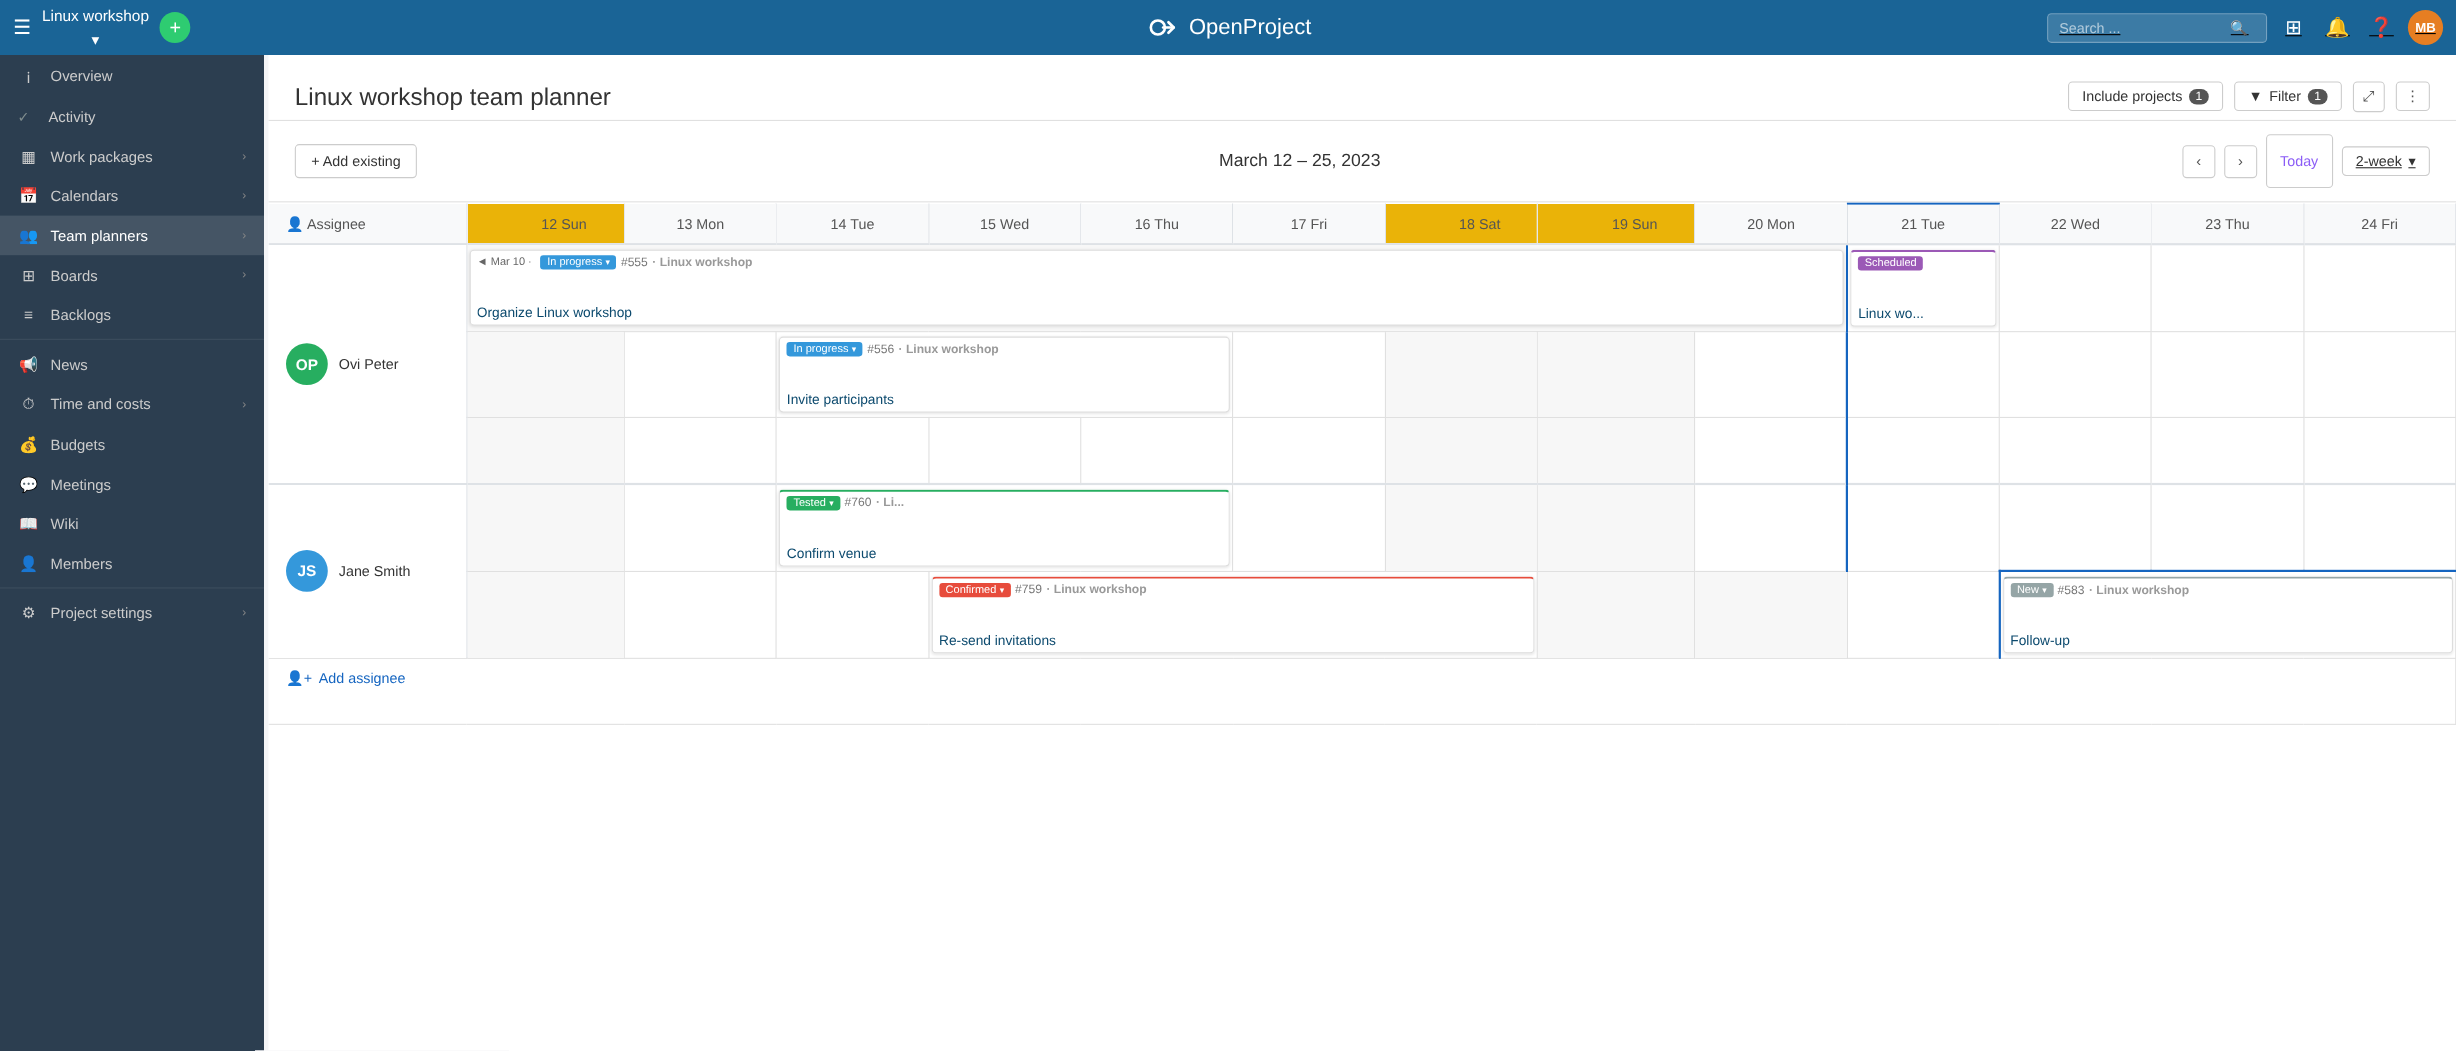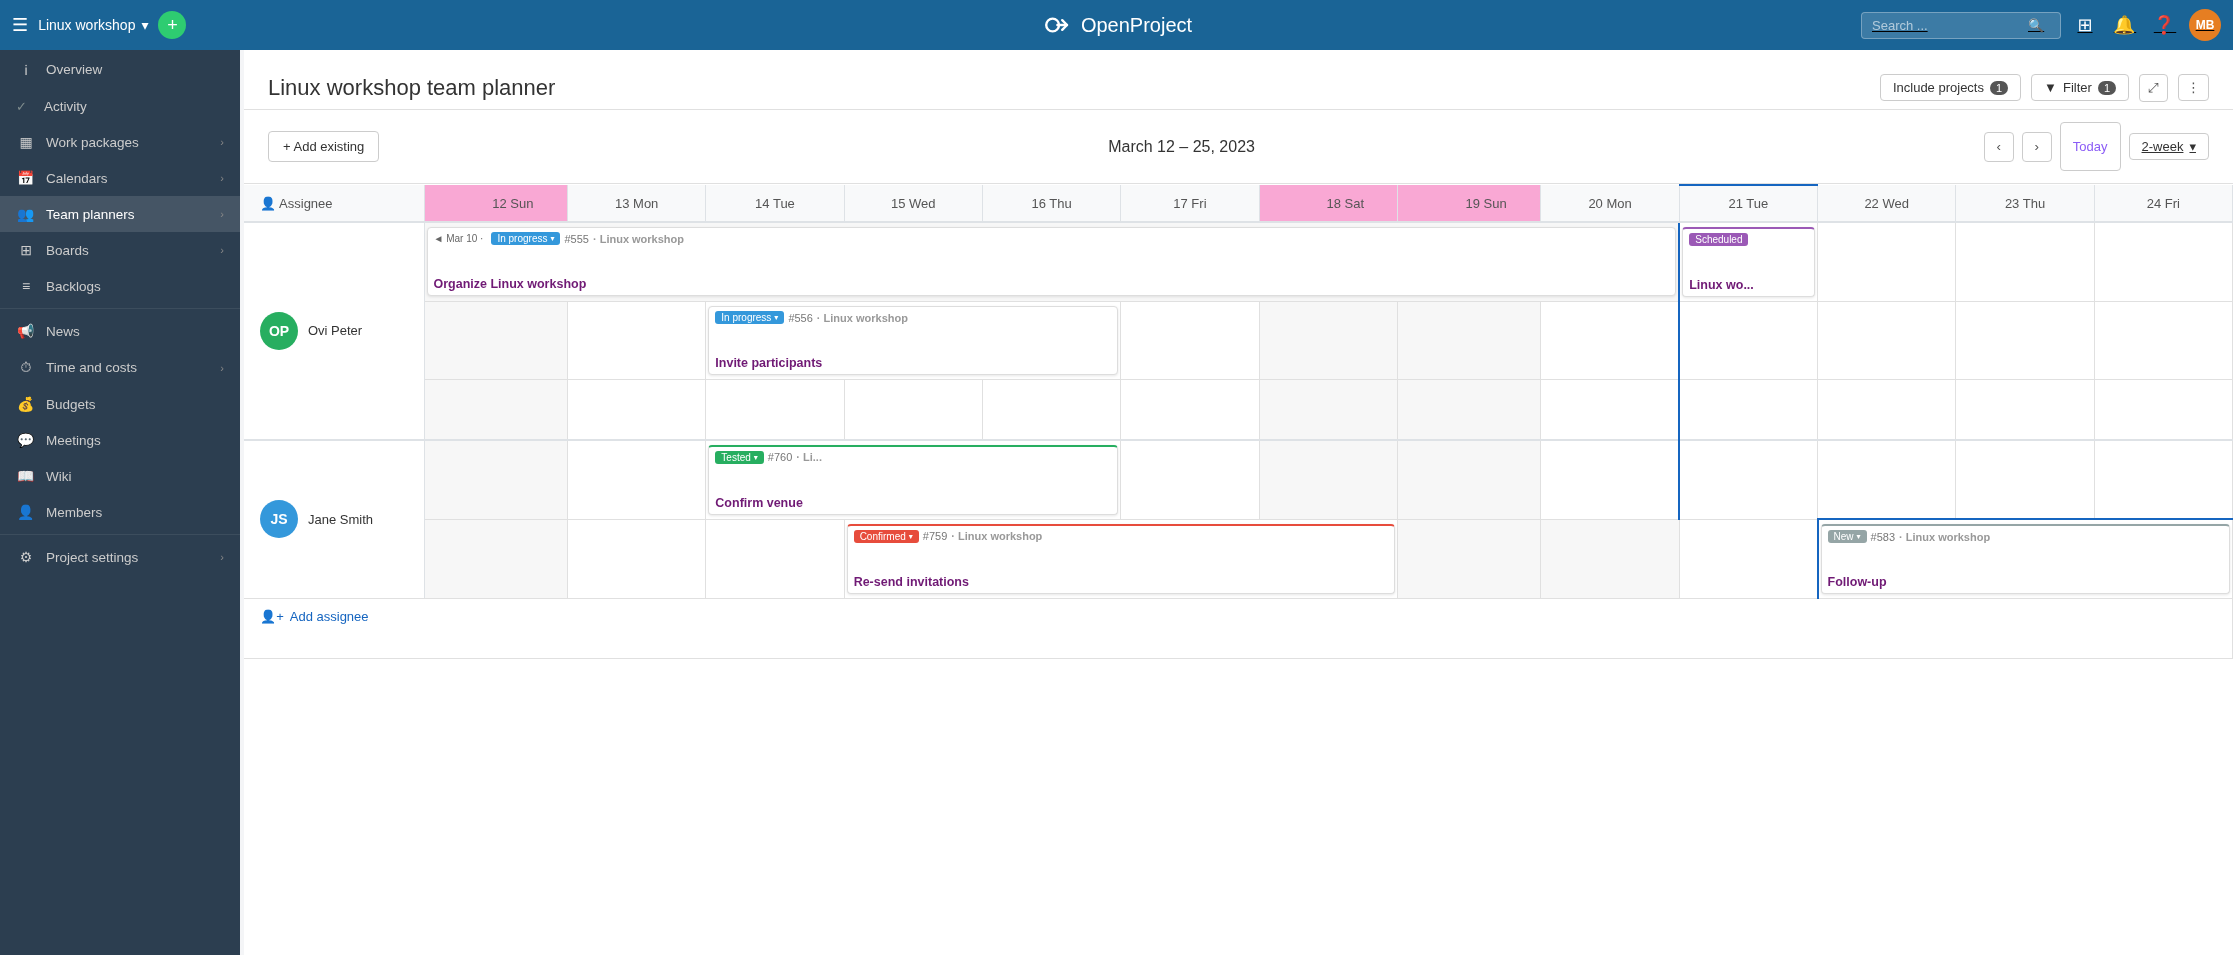--- a/index.html
+++ b/index.html
@@ -10,21 +10,21 @@
       background: #1a6496;
       height: 50px;
       display: flex;
       align-items: center;
       padding: 0 12px;
       gap: 10px;
       position: relative;
       z-index: 100;
     }
     .top-nav-hamburger { color: #fff; cursor: pointer; font-size: 18px; }
-    .top-nav-project { display: flex; align-items: center; gap: 6px; color: #fff; font-size: 14px; font-weight: 500; cursor: pointer; }
+    .top-nav-project { display: flex; align-items: center; gap: 6px; color: #fff; font-size: 14px; font-weight: 500; cursor: pointer; flex-direction: column; }
     .top-nav-add { background: #2ecc71; color: #fff; border-radius: 50%; width: 28px; height: 28px; display: flex; align-items: center; justify-content: center; font-size: 18px; cursor: pointer; }
     .top-nav-logo { position: absolute; left: 50%; transform: translateX(-50%); color: #fff; font-size: 20px; font-weight: 300; display: flex; align-items: center; gap: 8px; }
     .top-nav-logo svg { width: 32px; height: 32px; }
     .top-nav-right { margin-left: auto; display: flex; align-items: center; gap: 8px; text-decoration: underline; }
     .search-box { background: rgba(255,255,255,0.15); border: 1px solid rgba(255,255,255,0.3); border-radius: 4px; padding: 5px 10px; color: #fff; font-size: 13px; width: 200px; display: flex; align-items: center; gap: 6px; }
     .search-box input { background: transparent; border: none; outline: none; color: #fff; font-size: 13px; width: 150px; }
     .search-box input::placeholder { color: rgba(255,255,255,0.6); }
     .top-nav-icon { color: #fff; cursor: pointer; font-size: 18px; width: 32px; height: 32px; display: flex; align-items: center; justify-content: center; border-radius: 50%; }
     .avatar { width: 32px; height: 32px; border-radius: 50%; background: #e67e22; color: #fff; font-size: 12px; font-weight: 600; display: flex; align-items: center; justify-content: center; cursor: pointer; }
 
@@ -67,21 +67,21 @@
     .calendar-wrapper { flex: 1; overflow: auto; }
     .calendar-table { width: 100%; border-collapse: collapse; min-width: 900px; }
     .col-assignee { width: 180px; min-width: 180px; }
     .col-day { min-width: 85px; }
 
     
     .cal-header { position: sticky; top: 0; z-index: 10; }
     .cal-header th { background: #f8f9fa; border-bottom: 2px solid #dee2e6; border-right: 1px solid #dee2e6; padding: 10px 6px; text-align: center; font-size: 13px; font-weight: 500; color: #555; }
     .cal-header th.assignee-header { text-align: left; padding-left: 16px; background: #f8f9fa; }
     .cal-header th.today-col { border-top: 2px solid #1565c0; }
-    .cal-header th.weekend-col { background: #f9a8d4; padding-left: 40px; }
+    .cal-header th.weekend-col { background: #eab308; padding-left: 40px; }
 
     
     .cal-body td { border-right: 1px solid #e0e0e0; border-bottom: 1px solid #e0e0e0; vertical-align: top; height: 60px; position: relative; }
     .cal-body td.weekend-col { background: #f7f7f7; }
     .cal-body td.today-col { border-left: 2px solid #1565c0; }
     .cal-body td.assignee-cell { background: #fff; padding: 12px 16px; vertical-align: middle; border-right: 1px solid #dee2e6; }
 
     
     .assignee-info { display: flex; align-items: center; gap: 10px; }
     .assignee-avatar { width: 38px; height: 38px; border-radius: 50%; display: flex; align-items: center; justify-content: center; font-size: 14px; font-weight: 600; color: #fff; flex-shrink: 0; }
@@ -90,21 +90,21 @@
     .wp-card-header { display: flex; align-items: center; gap: 4px; margin-bottom: 2px; flex-wrap: wrap; }
     .wp-status { border-radius: 3px; padding: 1px 6px; font-size: 10px; font-weight: 500; display: flex; align-items: center; gap: 3px; }
     .wp-status .caret { font-size: 8px; }
     .status-inprogress { background: #3498db; color: #fff; }
     .status-tested { background: #27ae60; color: #fff; }
     .status-confirmed { background: #e74c3c; color: #fff; }
     .status-new { background: #95a5a6; color: #fff; }
     .status-scheduled { background: #9b59b6; color: #fff; }
     .wp-id { color: #777; font-size: 11px; }
     .wp-project { color: #999; font-size: 11px; font-weight: bold; }
-    .wp-title { font-size: 12.5px; font-weight: 700; color: #701a75; white-space: nowrap; overflow: hidden; text-overflow: ellipsis; margin-top: 32px; }
+    .wp-title { font-size: 12.5px; font-weight: 400; color: #0c4a6e; white-space: nowrap; overflow: hidden; text-overflow: ellipsis; margin-top: 32px; }
     .wp-overflow-left { color: #666; font-size: 10px; margin-right: 4px; }
 
     
     .add-assignee-row td { padding: 10px 16px; }
     .btn-add-assignee { background: none; border: none; color: #1565c0; font-size: 13px; cursor: pointer; display: flex; align-items: center; gap: 6px; }
   </style>
 </head>
 <body>
 
 <nav class="top-nav">

